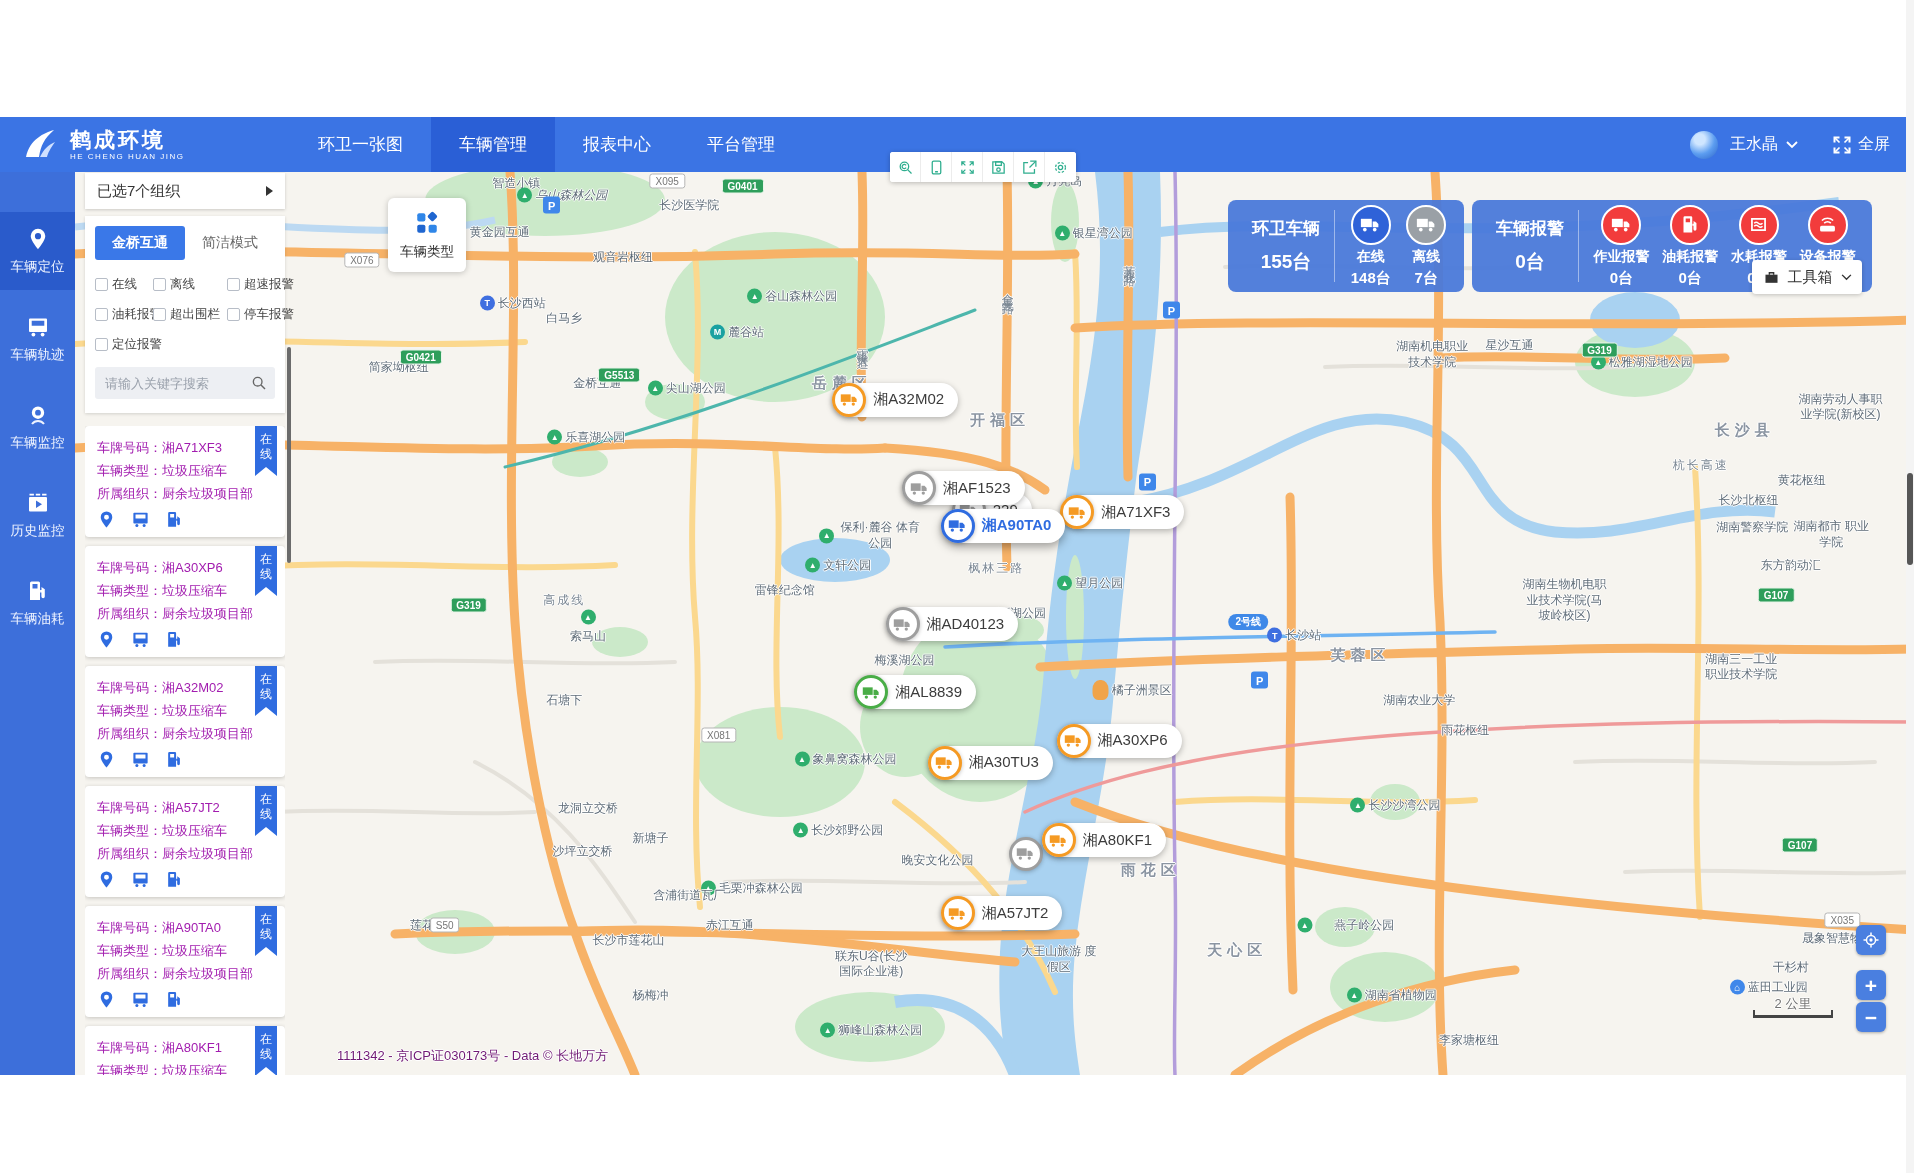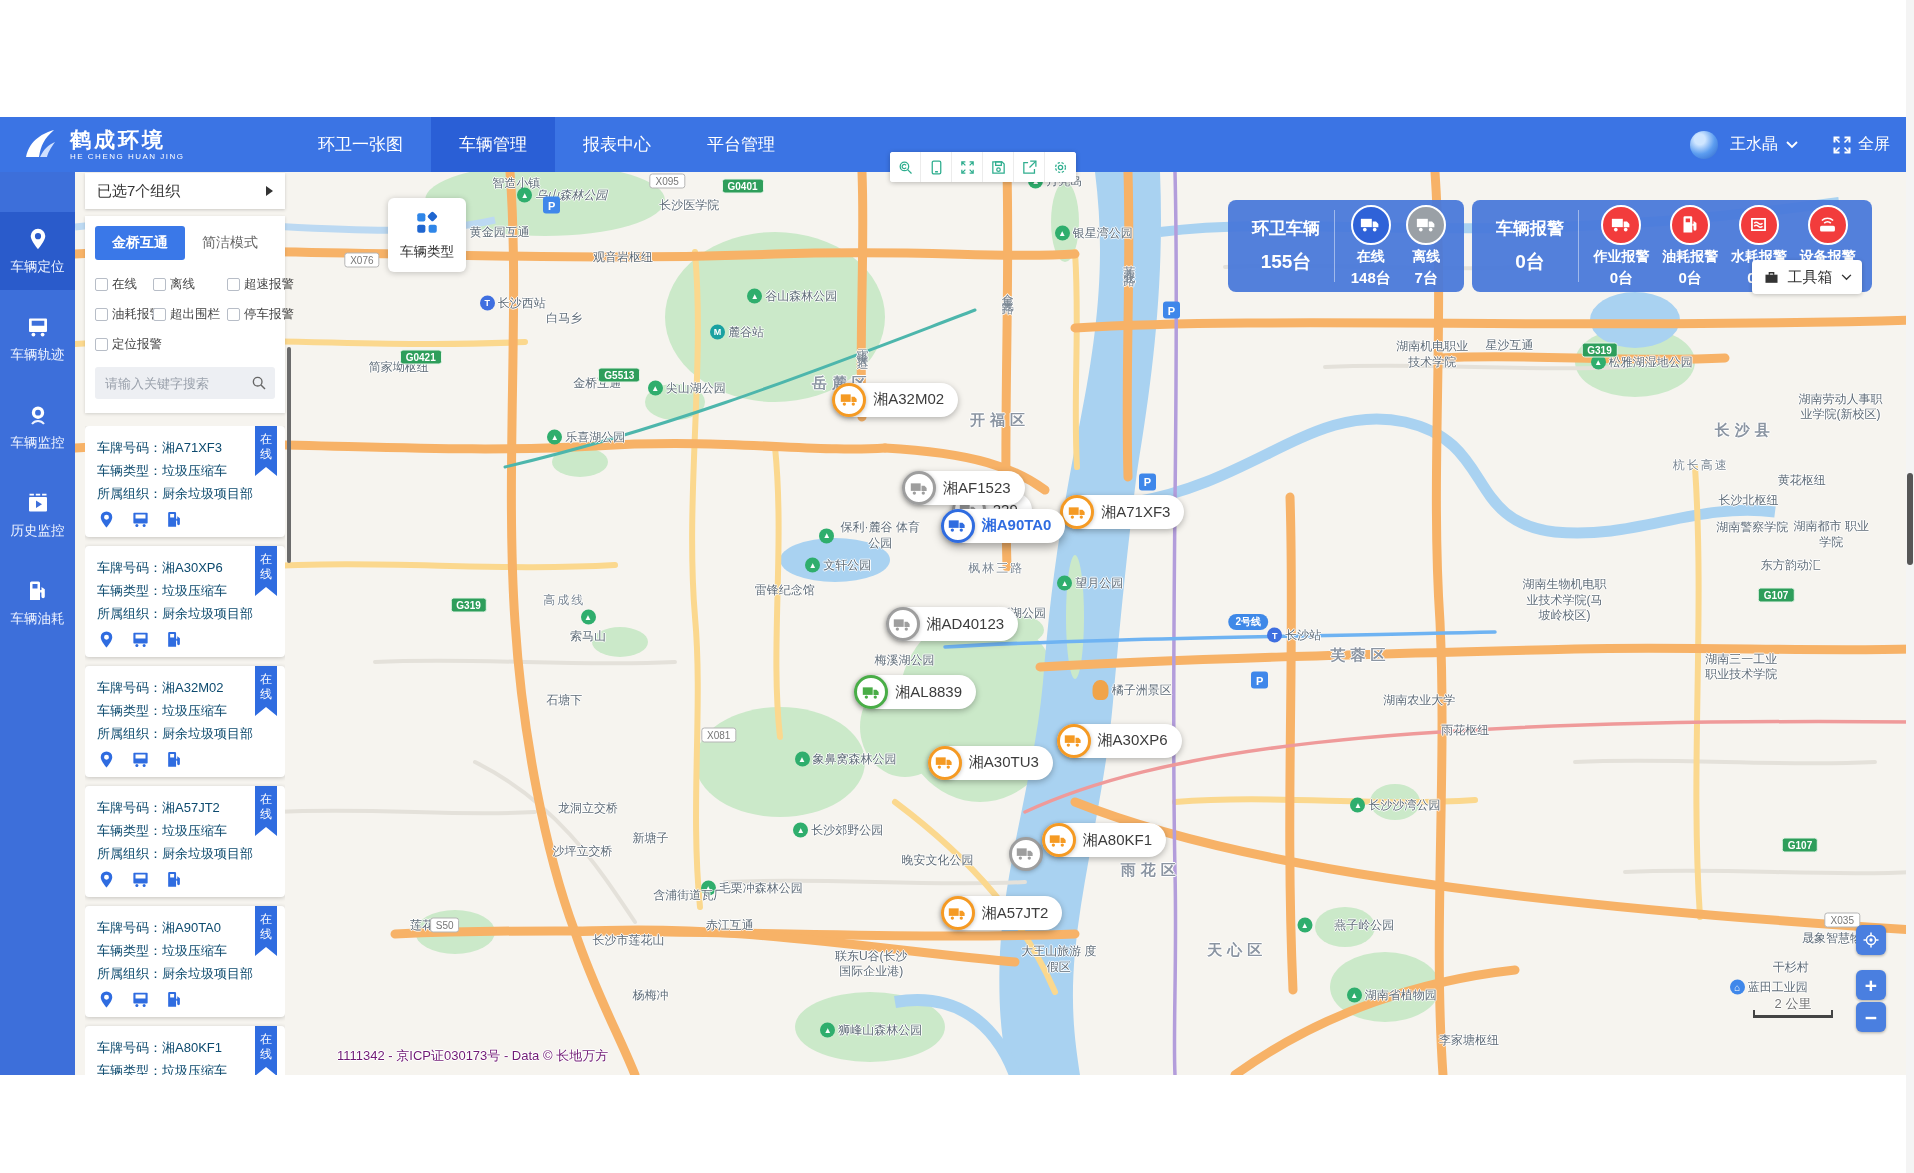--- a/index.html
+++ b/index.html
@@ -162,21 +162,21 @@
   .fil .cb{width:13px;height:13px;border:1px solid #b7bdc7;background:#fff;border-radius:2px;flex:0 0 auto}
   .searchbox{position:relative}
   .searchbox input{width:100%;height:32px;background:#edeff3;border:none;border-radius:3px;
     padding:0 30px 0 10px;font-size:13px;color:#333;outline:none;
     font-family:"Liberation Sans","DejaVu Sans",sans-serif}
   .searchbox input::placeholder{color:#9aa1ac}
   .searchbox .mag{position:absolute;right:8px;top:8px;color:#555}
   .vlist{flex:1;overflow:hidden;margin-top:13px;display:flex;flex-direction:column;gap:9px}
   .vcard{background:#fff;border-radius:4px;box-shadow:0 1px 4px rgba(0,0,0,.2);
     padding:10px 12px 8px;position:relative;flex:0 0 auto}
-  .vline{font-size:13px;color:#0c4a6e;line-height:23px;white-space:nowrap}
+  .vline{font-size:13px;color:#a21caf;line-height:23px;white-space:nowrap}
   .vicons{display:flex;gap:15px;margin-top:5px;color:#2f6ce0;align-items:center}
   .vicons svg{width:19px;height:19px;fill:#2f6ce0}
   .ribbon{position:absolute;right:8px;top:0;width:22px;height:50px;background:#2f6ce0;color:#fff;
     font-size:12px;text-align:center;padding-top:6px;line-height:15px;
     clip-path:polygon(0 0,100% 0,100% 100%,50% 82%,0 100%)}
   .panel-thumb{position:absolute;right:-6px;top:174px;width:4px;height:216px;background:#6b6b6b;
     border-radius:2px;z-index:11}
 
   
   .page-scroll{position:absolute;right:0;top:0;width:8px;height:1173px;background:#f4f4f4;z-index:30}

